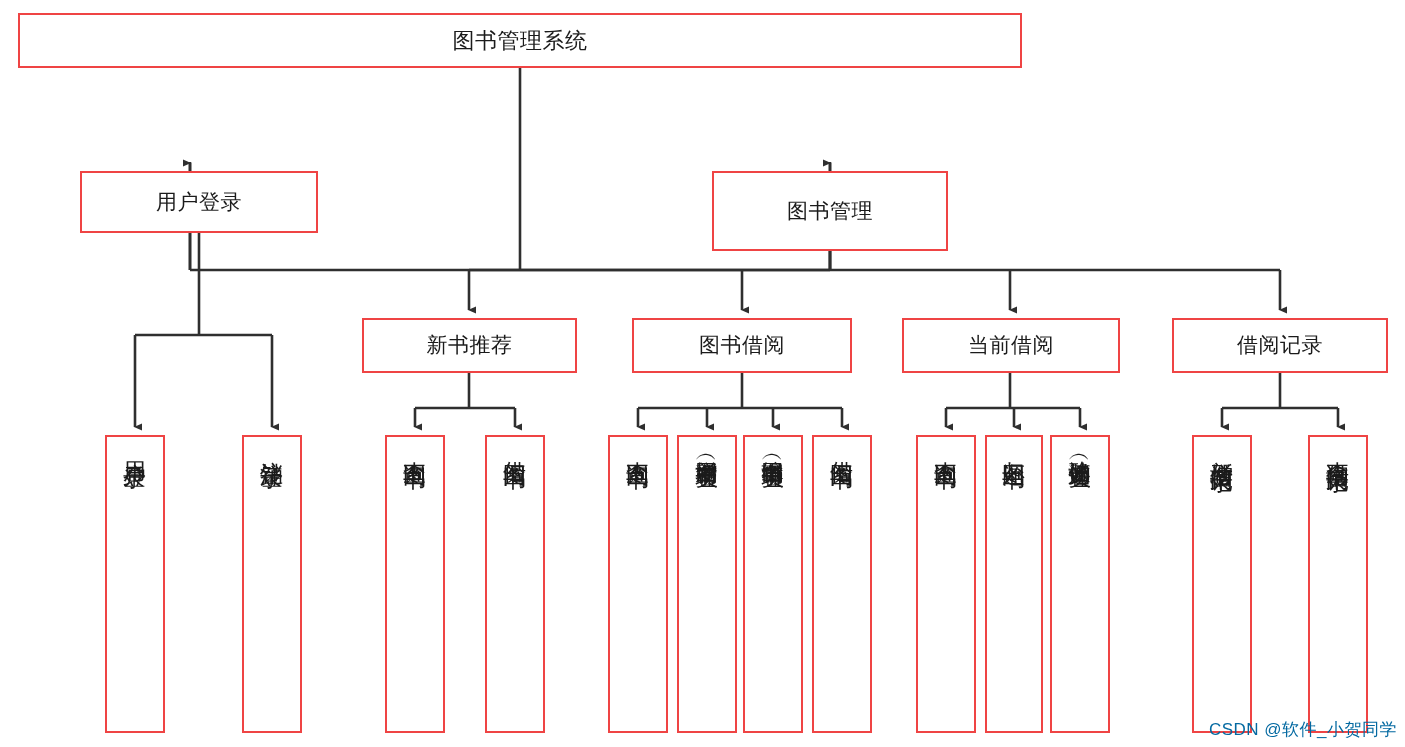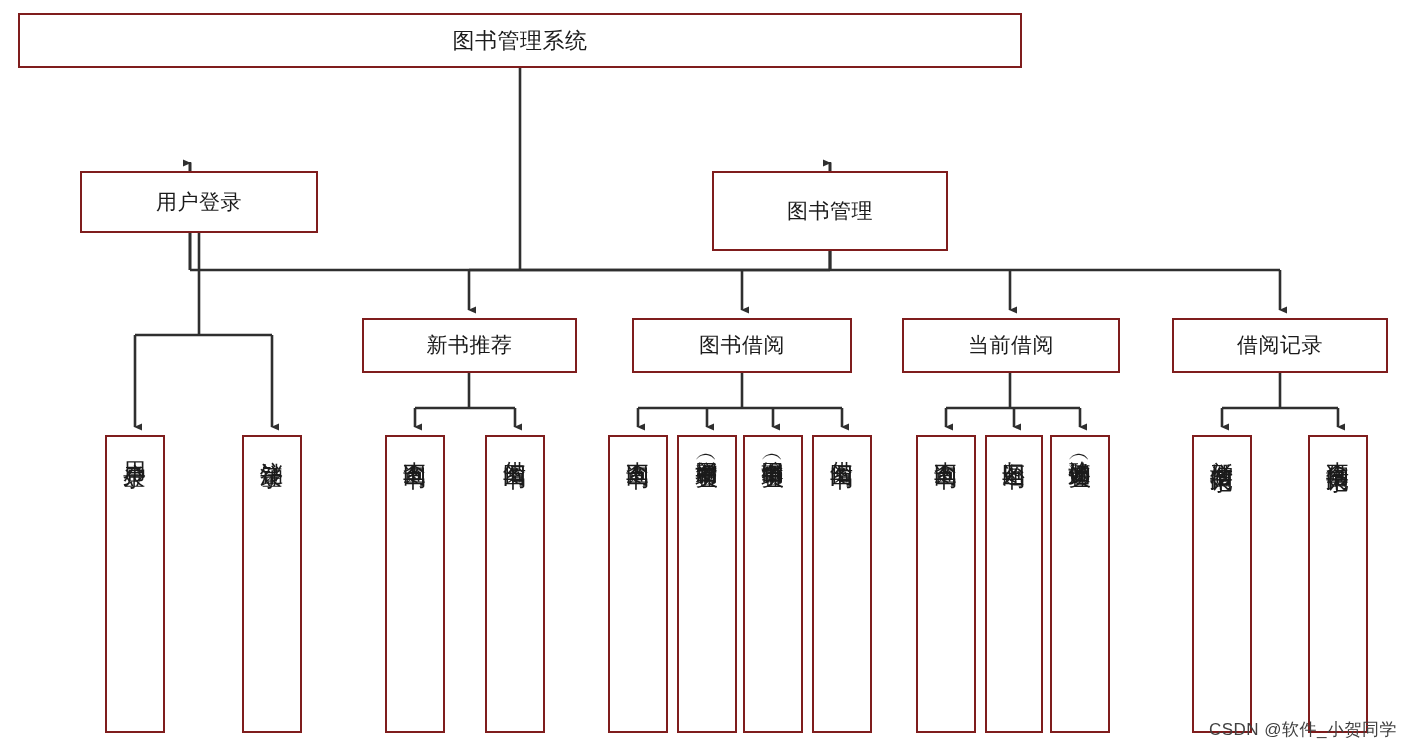--- a/index.html
+++ b/index.html
@@ -23,21 +23,21 @@
     left: 0;
     top: 0;
     width: 1405px;
     height: 747px;
     pointer-events: none;
   }
   .node {
     position: absolute;
     box-sizing: border-box;
     background: #ffffff;
-    border: 2px solid #7f1d1d;
+    border: 2px solid #ef4444;
     display: flex;
     align-items: center;
     justify-content: center;
     color: #1b1b1b;
   }
   .node-label {
     display: block;
     text-align: center;
     line-height: 1.18;
     letter-spacing: 0.5px;
@@ -64,21 +64,21 @@
   }
   .node.vertical.tall-text .node-label {
     font-size: 22px;
     letter-spacing: 1px;
   }
   #watermark {
     position: absolute;
     right: 8px;
     bottom: 6px;
     font-size: 17px;
-    color: #404040;
+    color: #0369a1;
     letter-spacing: 0.5px;
     white-space: nowrap;
   }
 </style>
 </head>
 <body>
 
 <div id="diagram-root">
 
   <svg id="edges-layer" viewBox="0 0 1405 747" width="1405" height="747" xmlns="http://www.w3.org/2000/svg">

